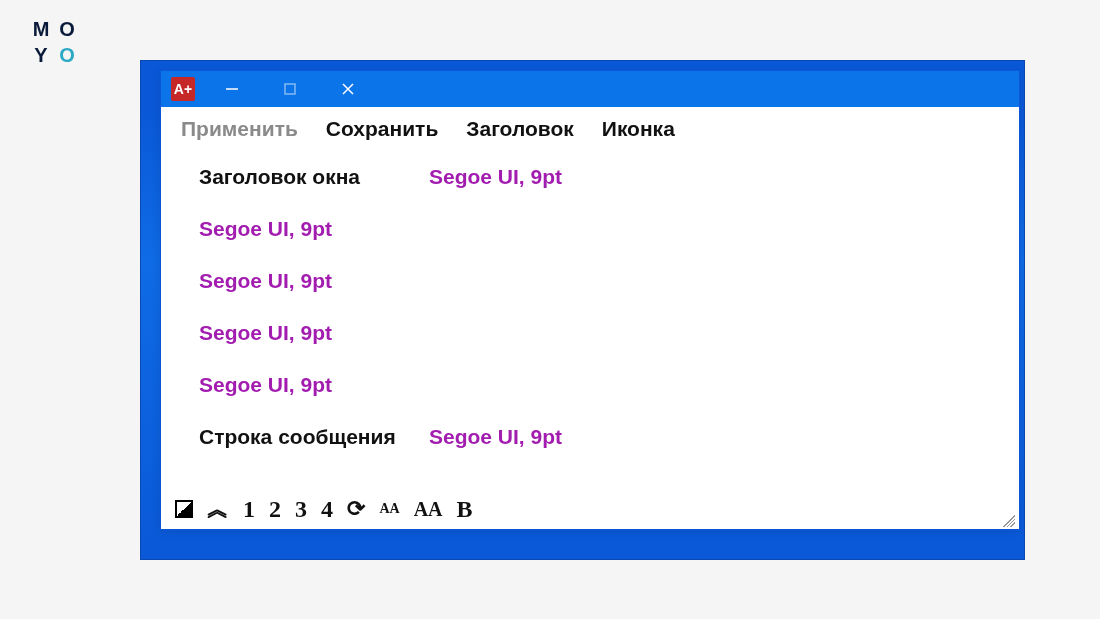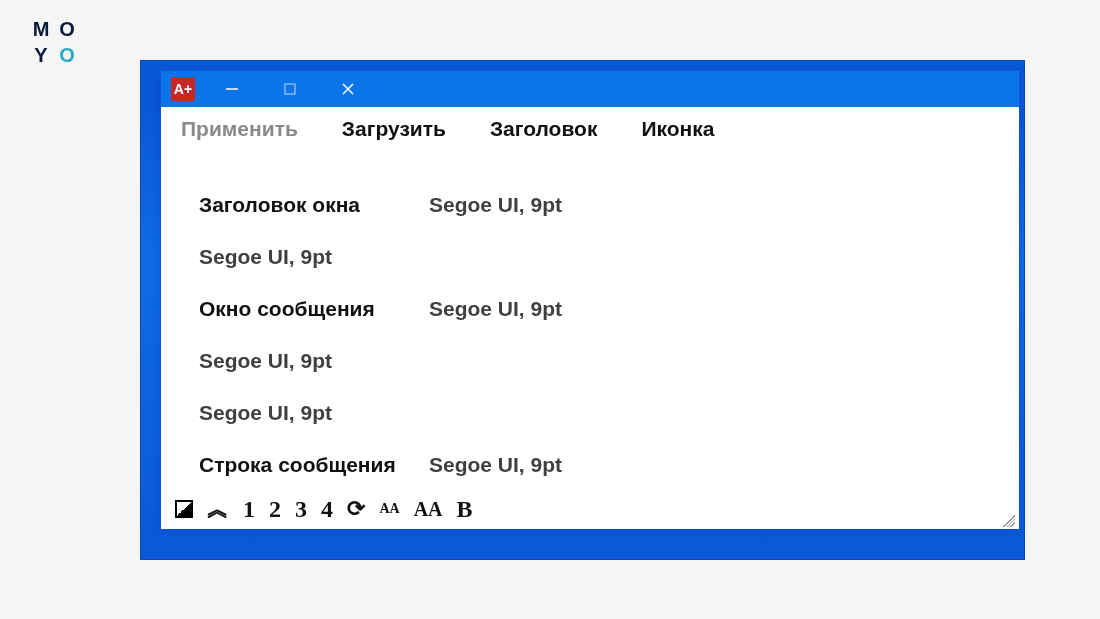--- a/index.html
+++ b/index.html
@@ -74,48 +74,48 @@
     display: flex;
     align-items: center;
     justify-content: center;
     color: #fff;
     font-size: 16px;
     cursor: pointer;
   }
   .win-btn.maximize { opacity: 0.5; }
   .menubar {
     display: flex;
-    gap: 44px;
+    gap: 28px;
     padding: 10px 20px;
     font-size: 21px;
     font-weight: 700;
     color: #111;
     border-bottom: 0;
   }
   .menubar .menu-item { cursor: pointer; }
   .menubar .apply { color: #8a8a8a; }
   .content {
     flex: 1;
     padding: 14px 0 0 38px;
   }
   .row {
     display: flex;
-    align-items: flex-end;
+    align-items: flex-start;
     height: 52px;
   }
   .row-label {
     width: 230px;
     font-size: 21px;
     font-weight: 700;
     color: #111;
   }
   .row-value {
     font-size: 21px;
     font-weight: 700;
-    color: #404040;
+    color: #a21caf;
   }
   .toolbar {
     height: 40px;
     display: flex;
     align-items: center;
     gap: 14px;
     padding: 0 14px;
     font-size: 22px;
     font-weight: 700;
     color: #111;
@@ -171,35 +171,34 @@
         <svg width="14" height="14" viewBox="0 0 14 14">
             <line x1="2" y1="2" x2="12" y2="12" stroke="#fff" stroke-width="1.5"></line>
             <line x1="12" y1="2" x2="2" y2="12" stroke="#fff" stroke-width="1.5"></line>
           </svg>
       </div>
     </div>
   </div>
 
   <div class="menubar">
     <span class="menu-item apply">Применить</span>
-    <span class="menu-item">Загрузить</span>
+    <span class="menu-item">Сохранить</span>
     <span class="menu-item">Заголовок</span>
     <span class="menu-item">Иконка</span>
   </div>
 
   <div class="content">
     <div class="row">
       <span class="row-label">Заголовок окна</span>
       <span class="row-value">Segoe UI, 9pt</span>
     </div>
     <div class="row">
       <span class="row-value">Segoe UI, 9pt</span>
     </div>
     <div class="row">
-      <span class="row-label">Окно сообщения</span>
       <span class="row-value">Segoe UI, 9pt</span>
     </div>
     <div class="row">
       <span class="row-value">Segoe UI, 9pt</span>
     </div>
     <div class="row">
       <span class="row-value">Segoe UI, 9pt</span>
     </div>
     <div class="row">
       <span class="row-label">Строка сообщения</span>

